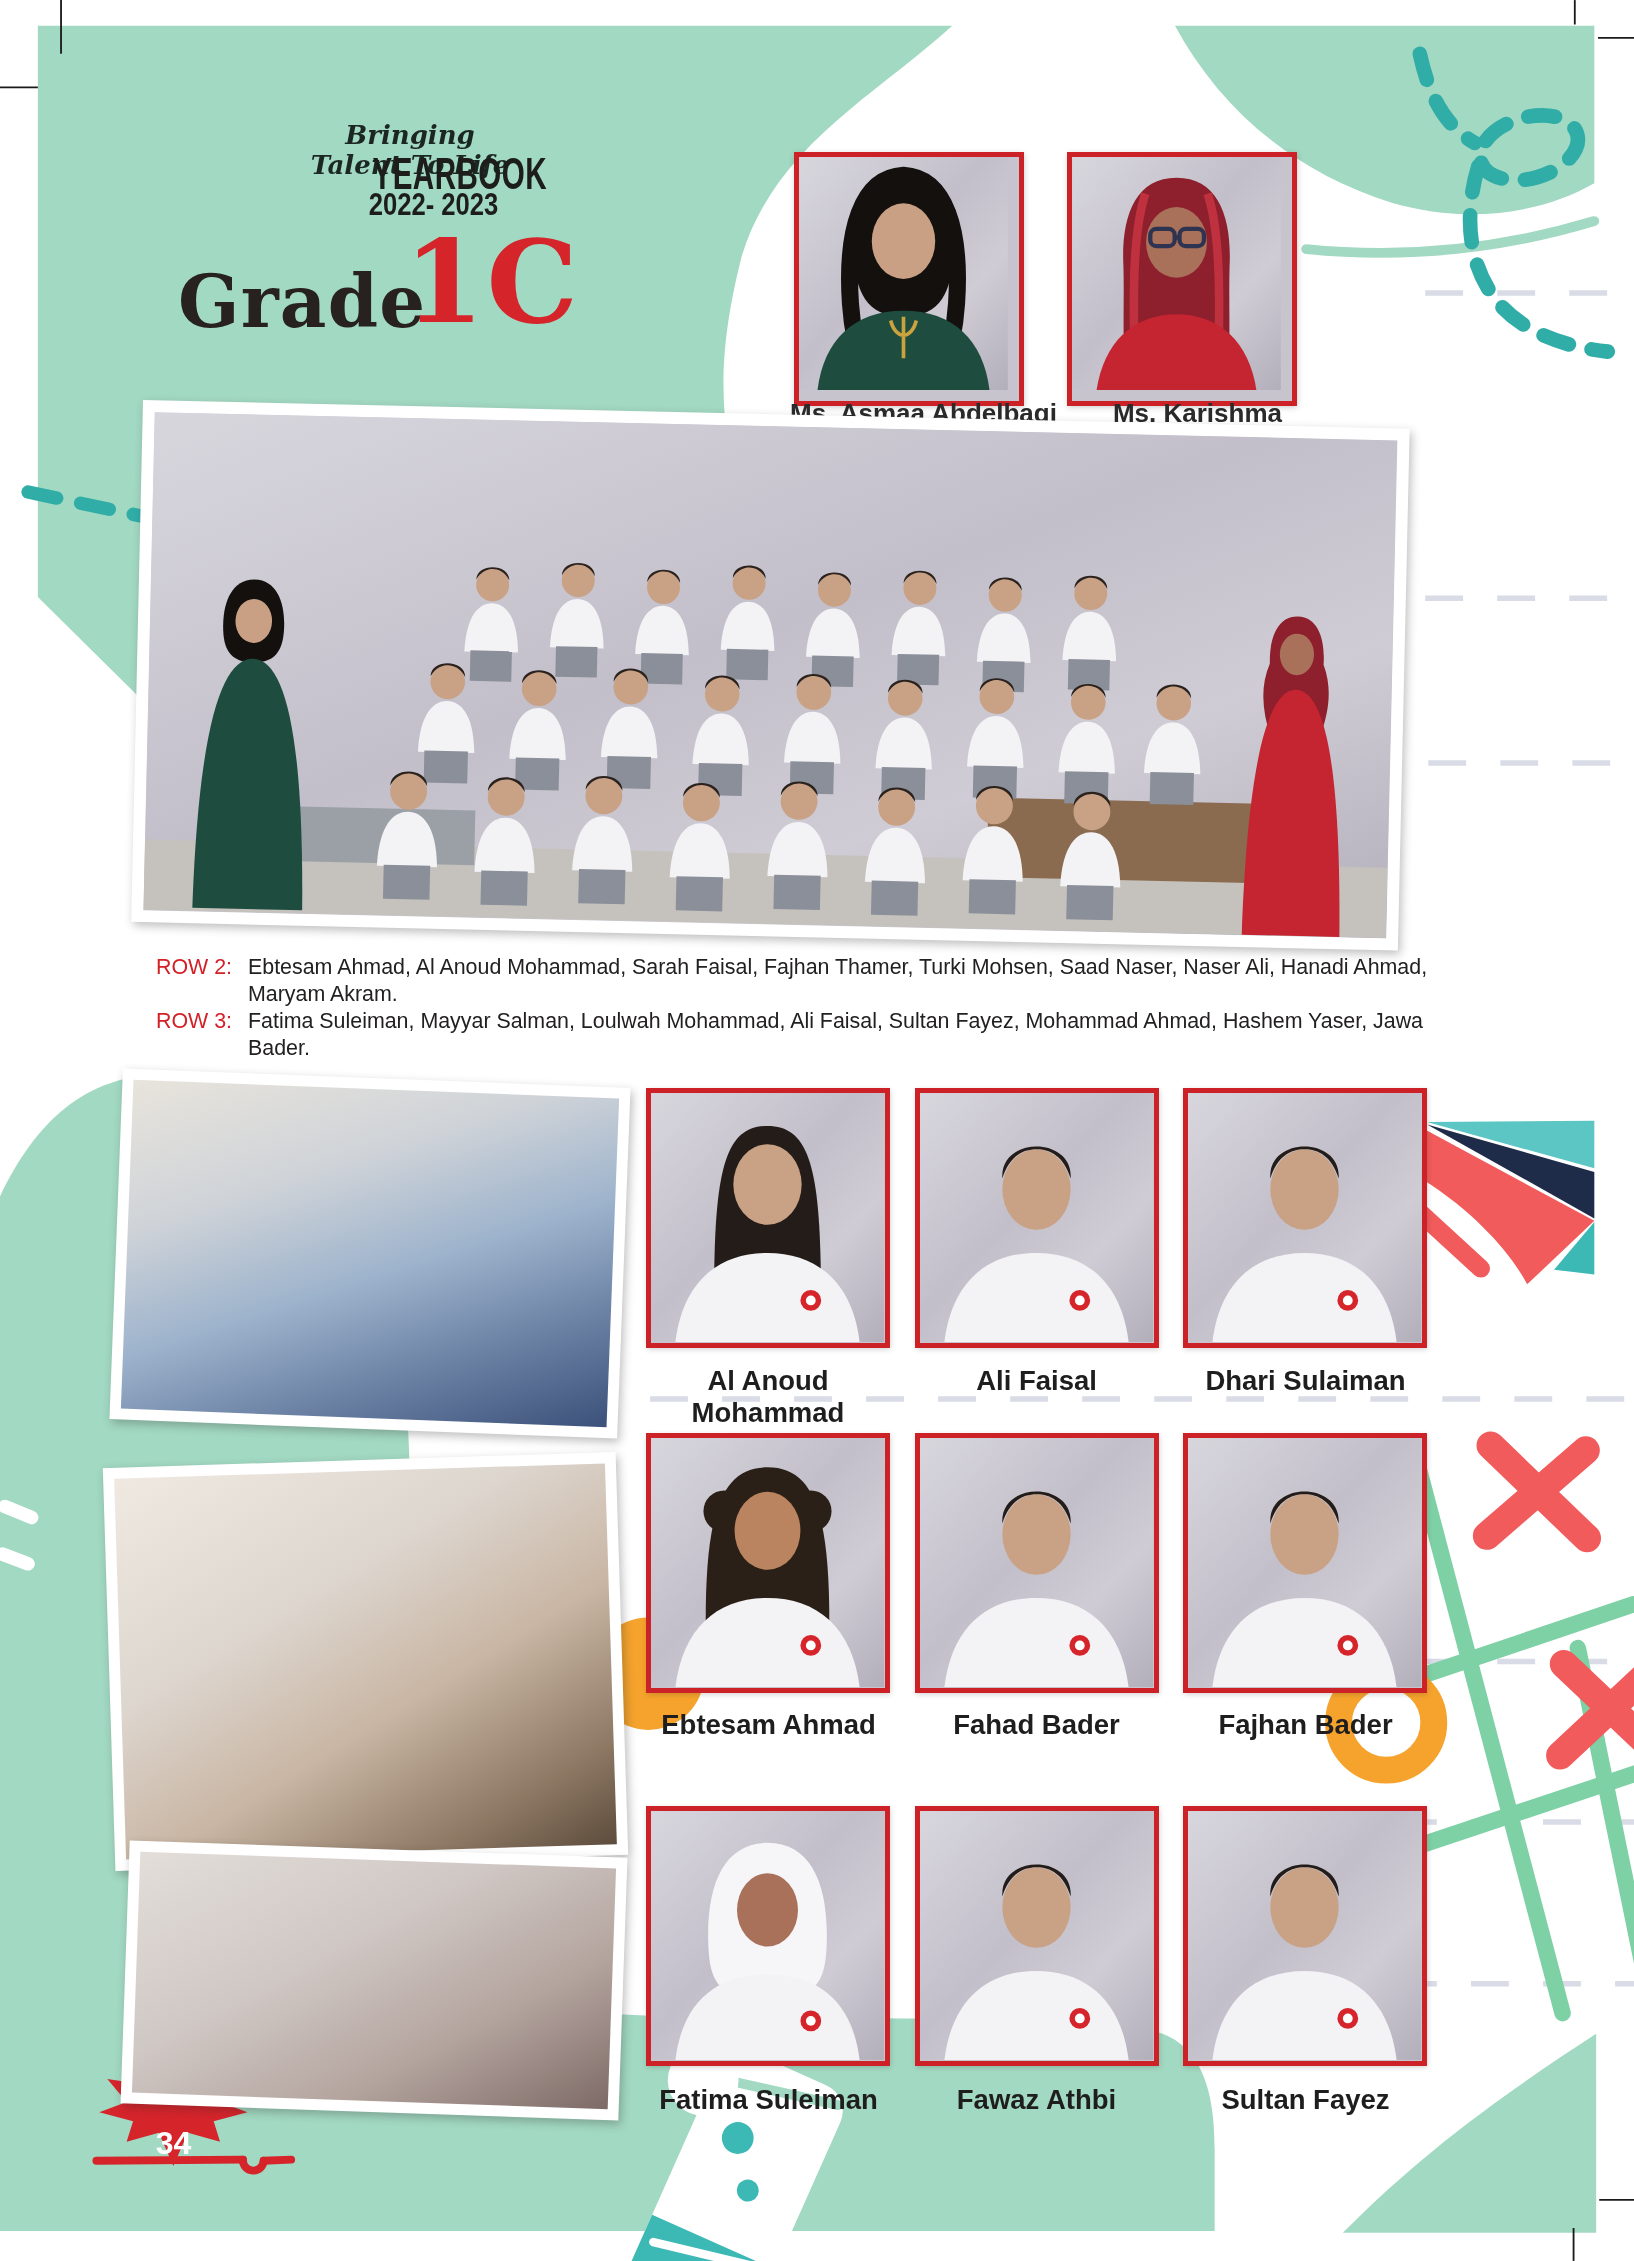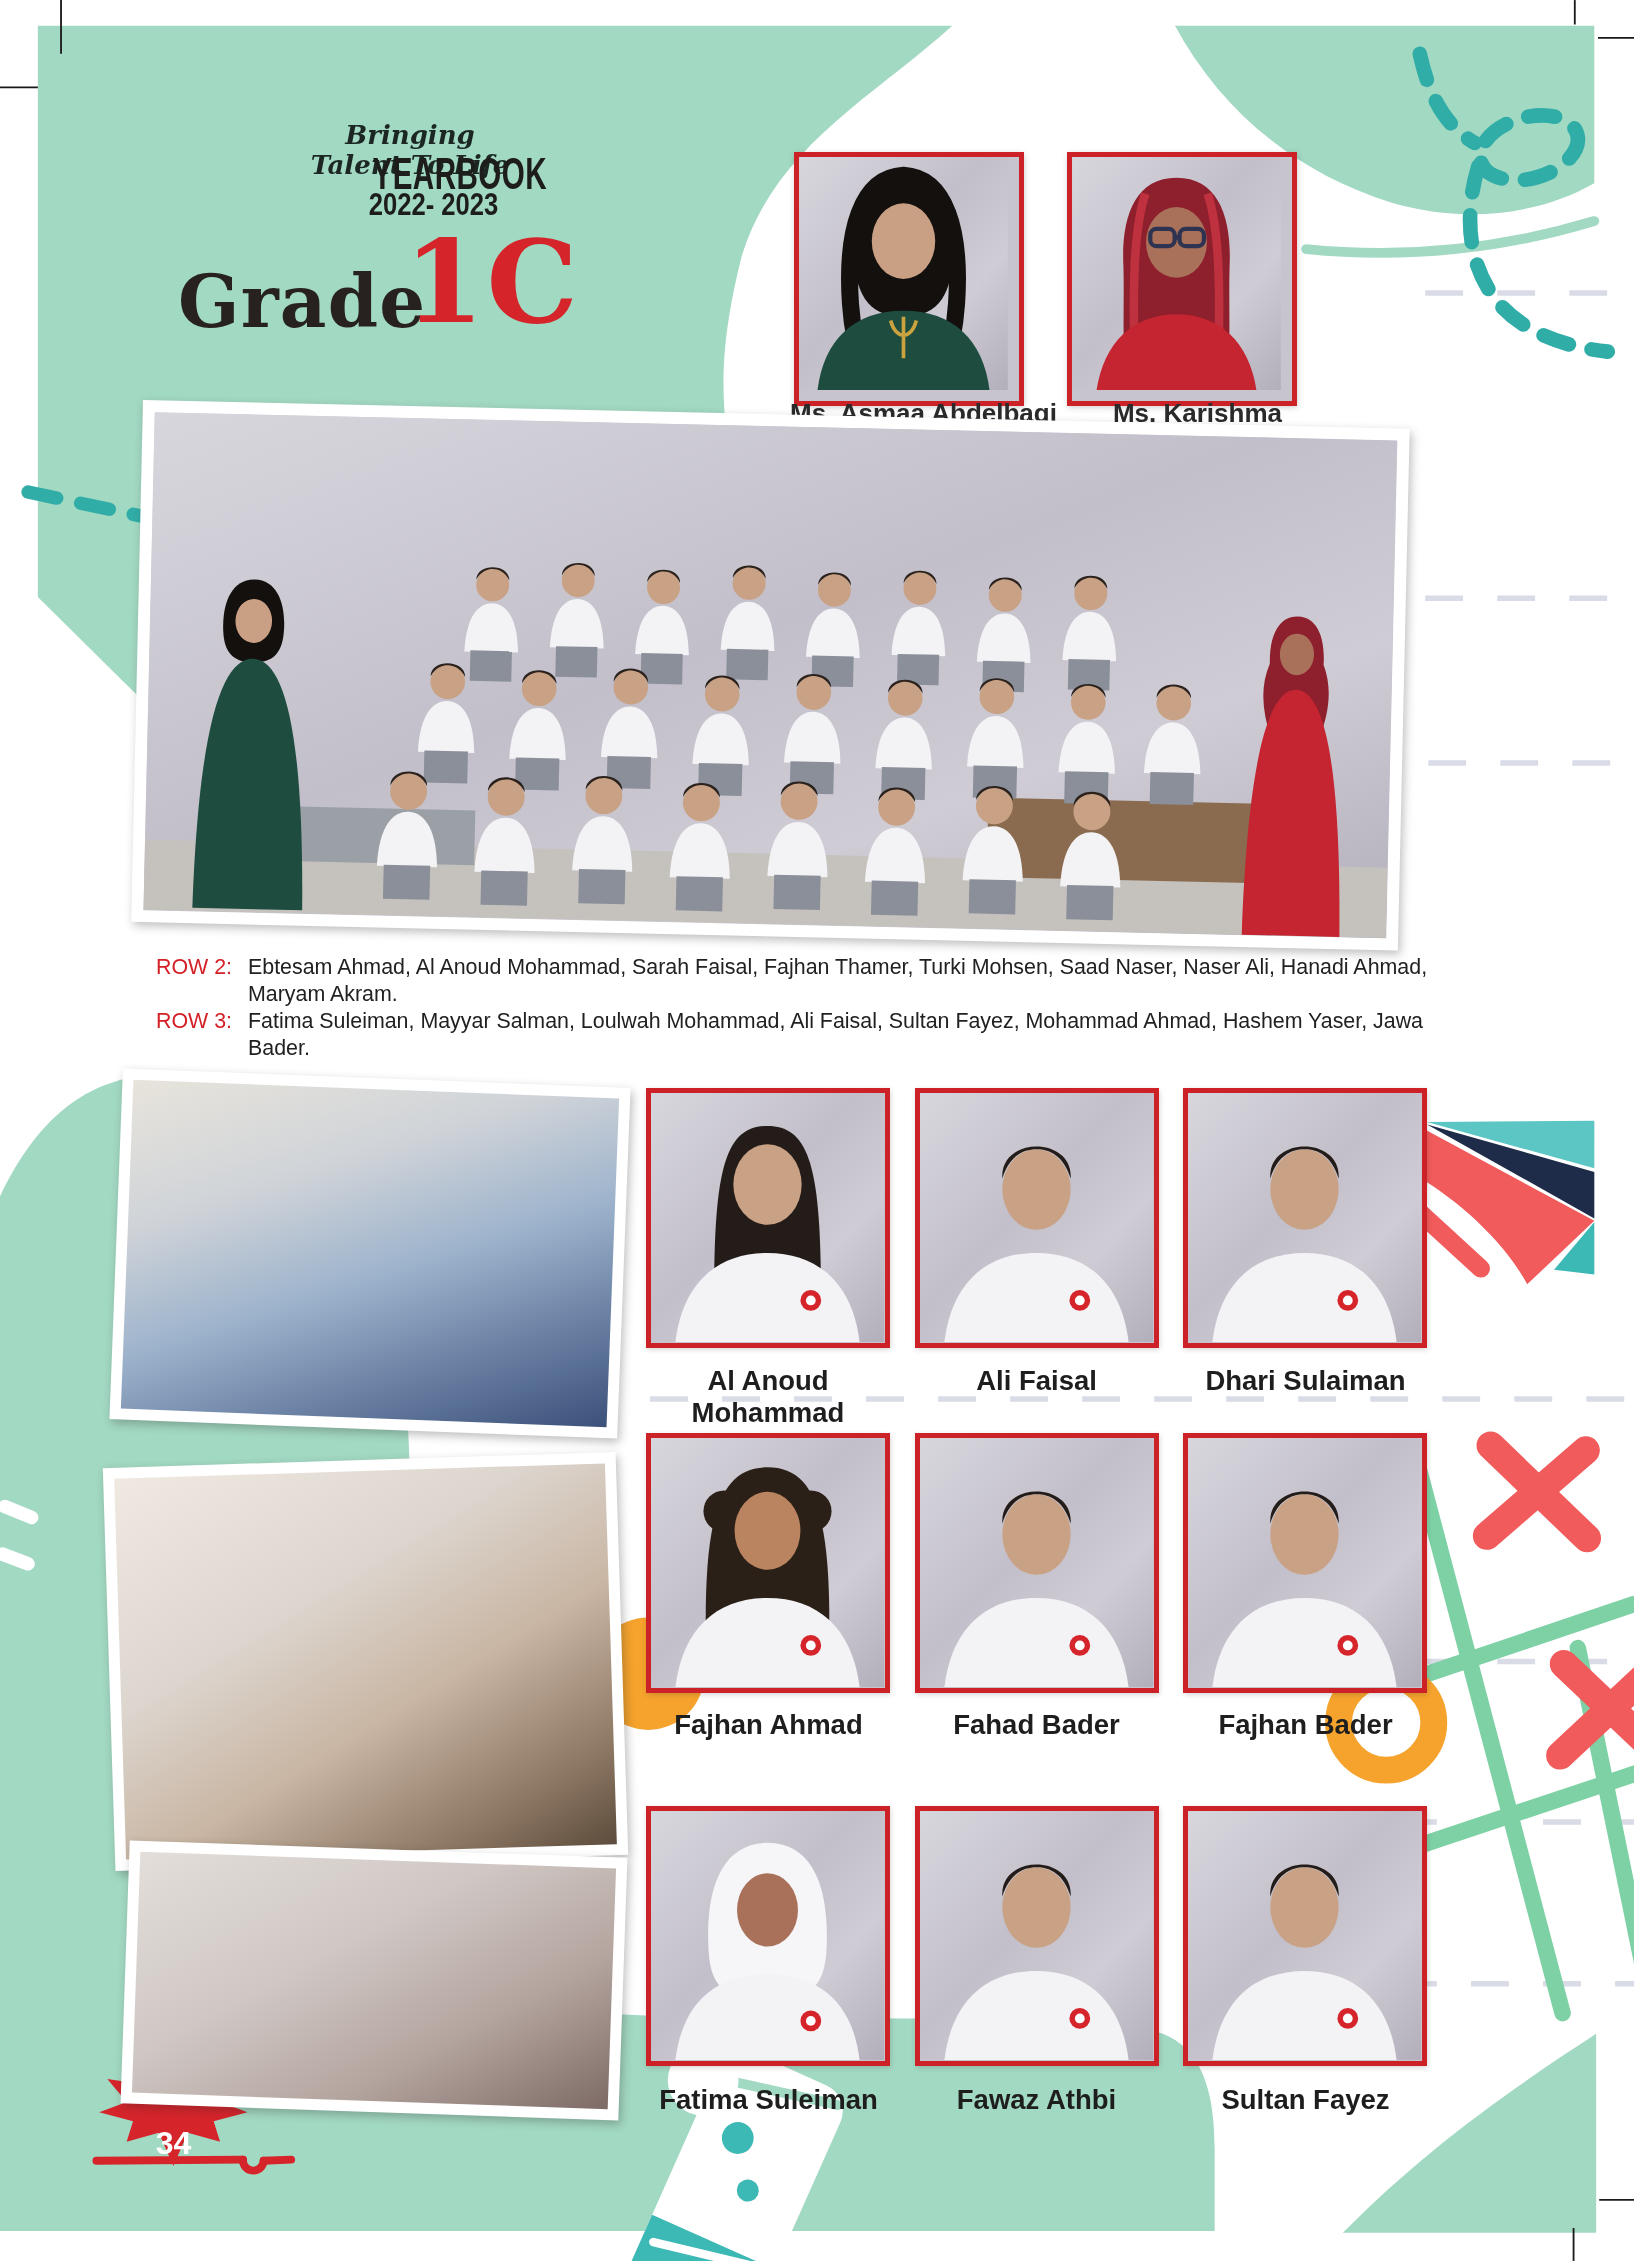--- a/index.html
+++ b/index.html
@@ -376,21 +376,21 @@
       <path d="M135,140 C130,70 252,70 247,140 C236,104 214,92 191,92 C168,92 146,104 135,140 Z" fill="#241c18"></path>
       <path d="M40,408 C52,310 110,262 191,262 C272,262 330,310 342,408 Z" fill="#f3f2f5"></path>
       <circle cx="262" cy="340" r="17" fill="#d6242b"></circle>
         <circle cx="262" cy="340" r="8" fill="#ffffff"></circle>
     </svg>
   </div>
 
   <div class="abs sname ncol1 nrow1" style="width:208px;left:664px;">Al Anoud Mohammad</div>
   <div class="abs sname ncol2 nrow1">Ali Faisal</div>
   <div class="abs sname ncol3 nrow1">Dhari Sulaiman</div>
-  <div class="abs sname ncol1 nrow2">Fajhan Ahmad</div>
+  <div class="abs sname ncol1 nrow2">Ebtesam Ahmad</div>
   <div class="abs sname ncol2 nrow2">Fahad Bader</div>
   <div class="abs sname ncol3 nrow2">Fajhan Bader</div>
   <div class="abs sname ncol1 nrow3">Fatima Suleiman</div>
   <div class="abs sname ncol2 nrow3">Fawaz Athbi</div>
   <div class="abs sname ncol3 nrow3">Sultan Fayez</div>
 
   <div class="abs pagenum">34</div>
 
 </div>
 

